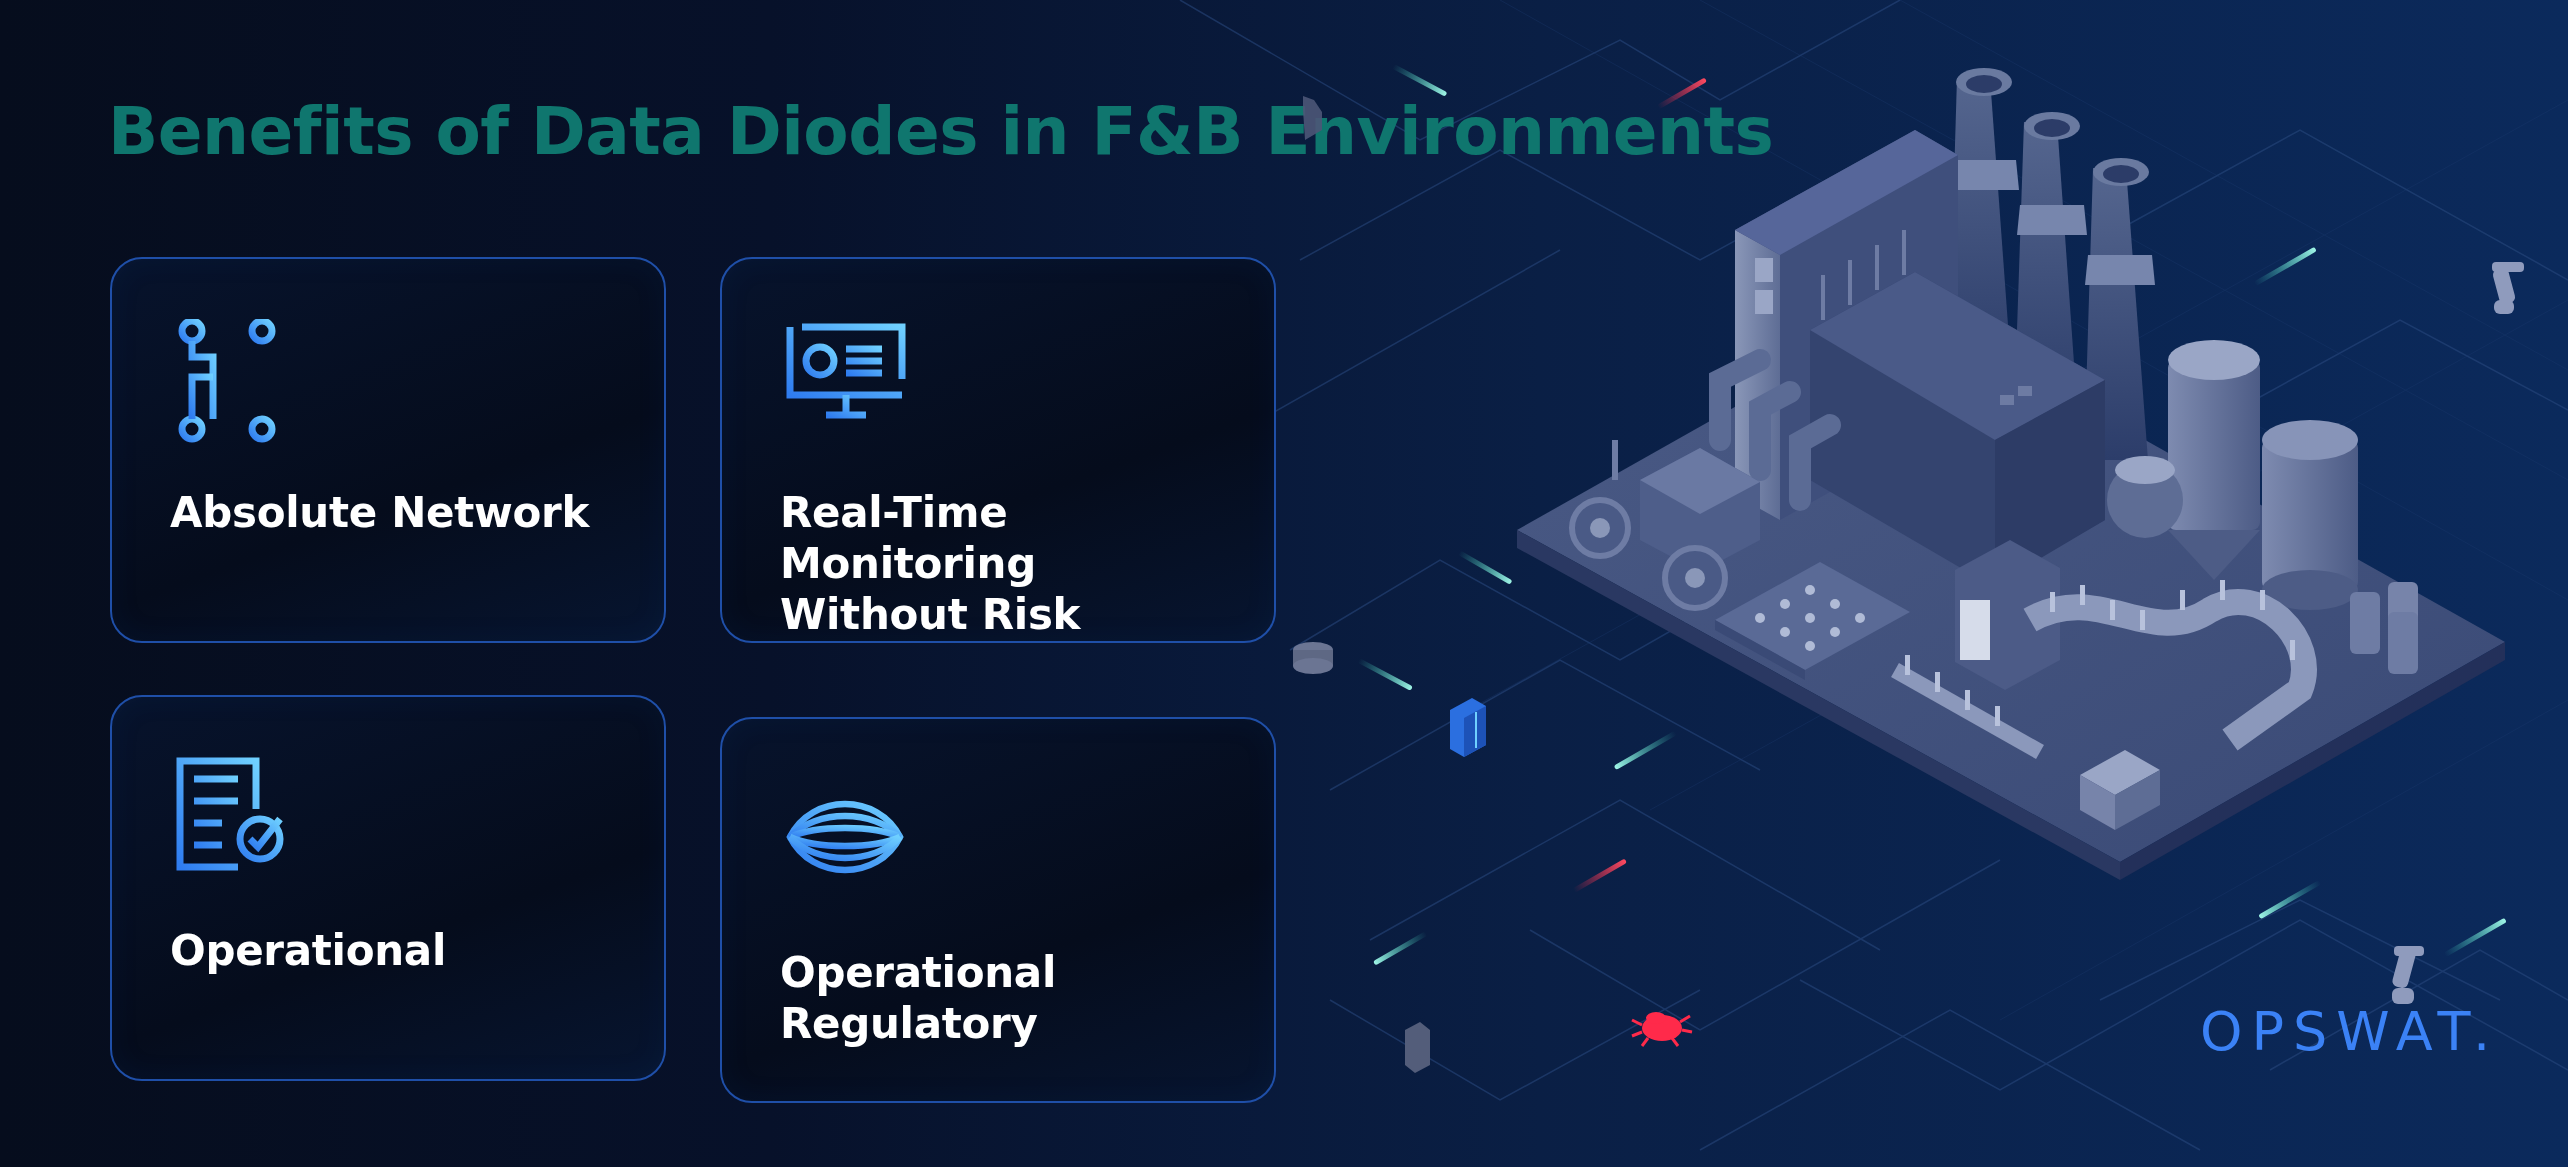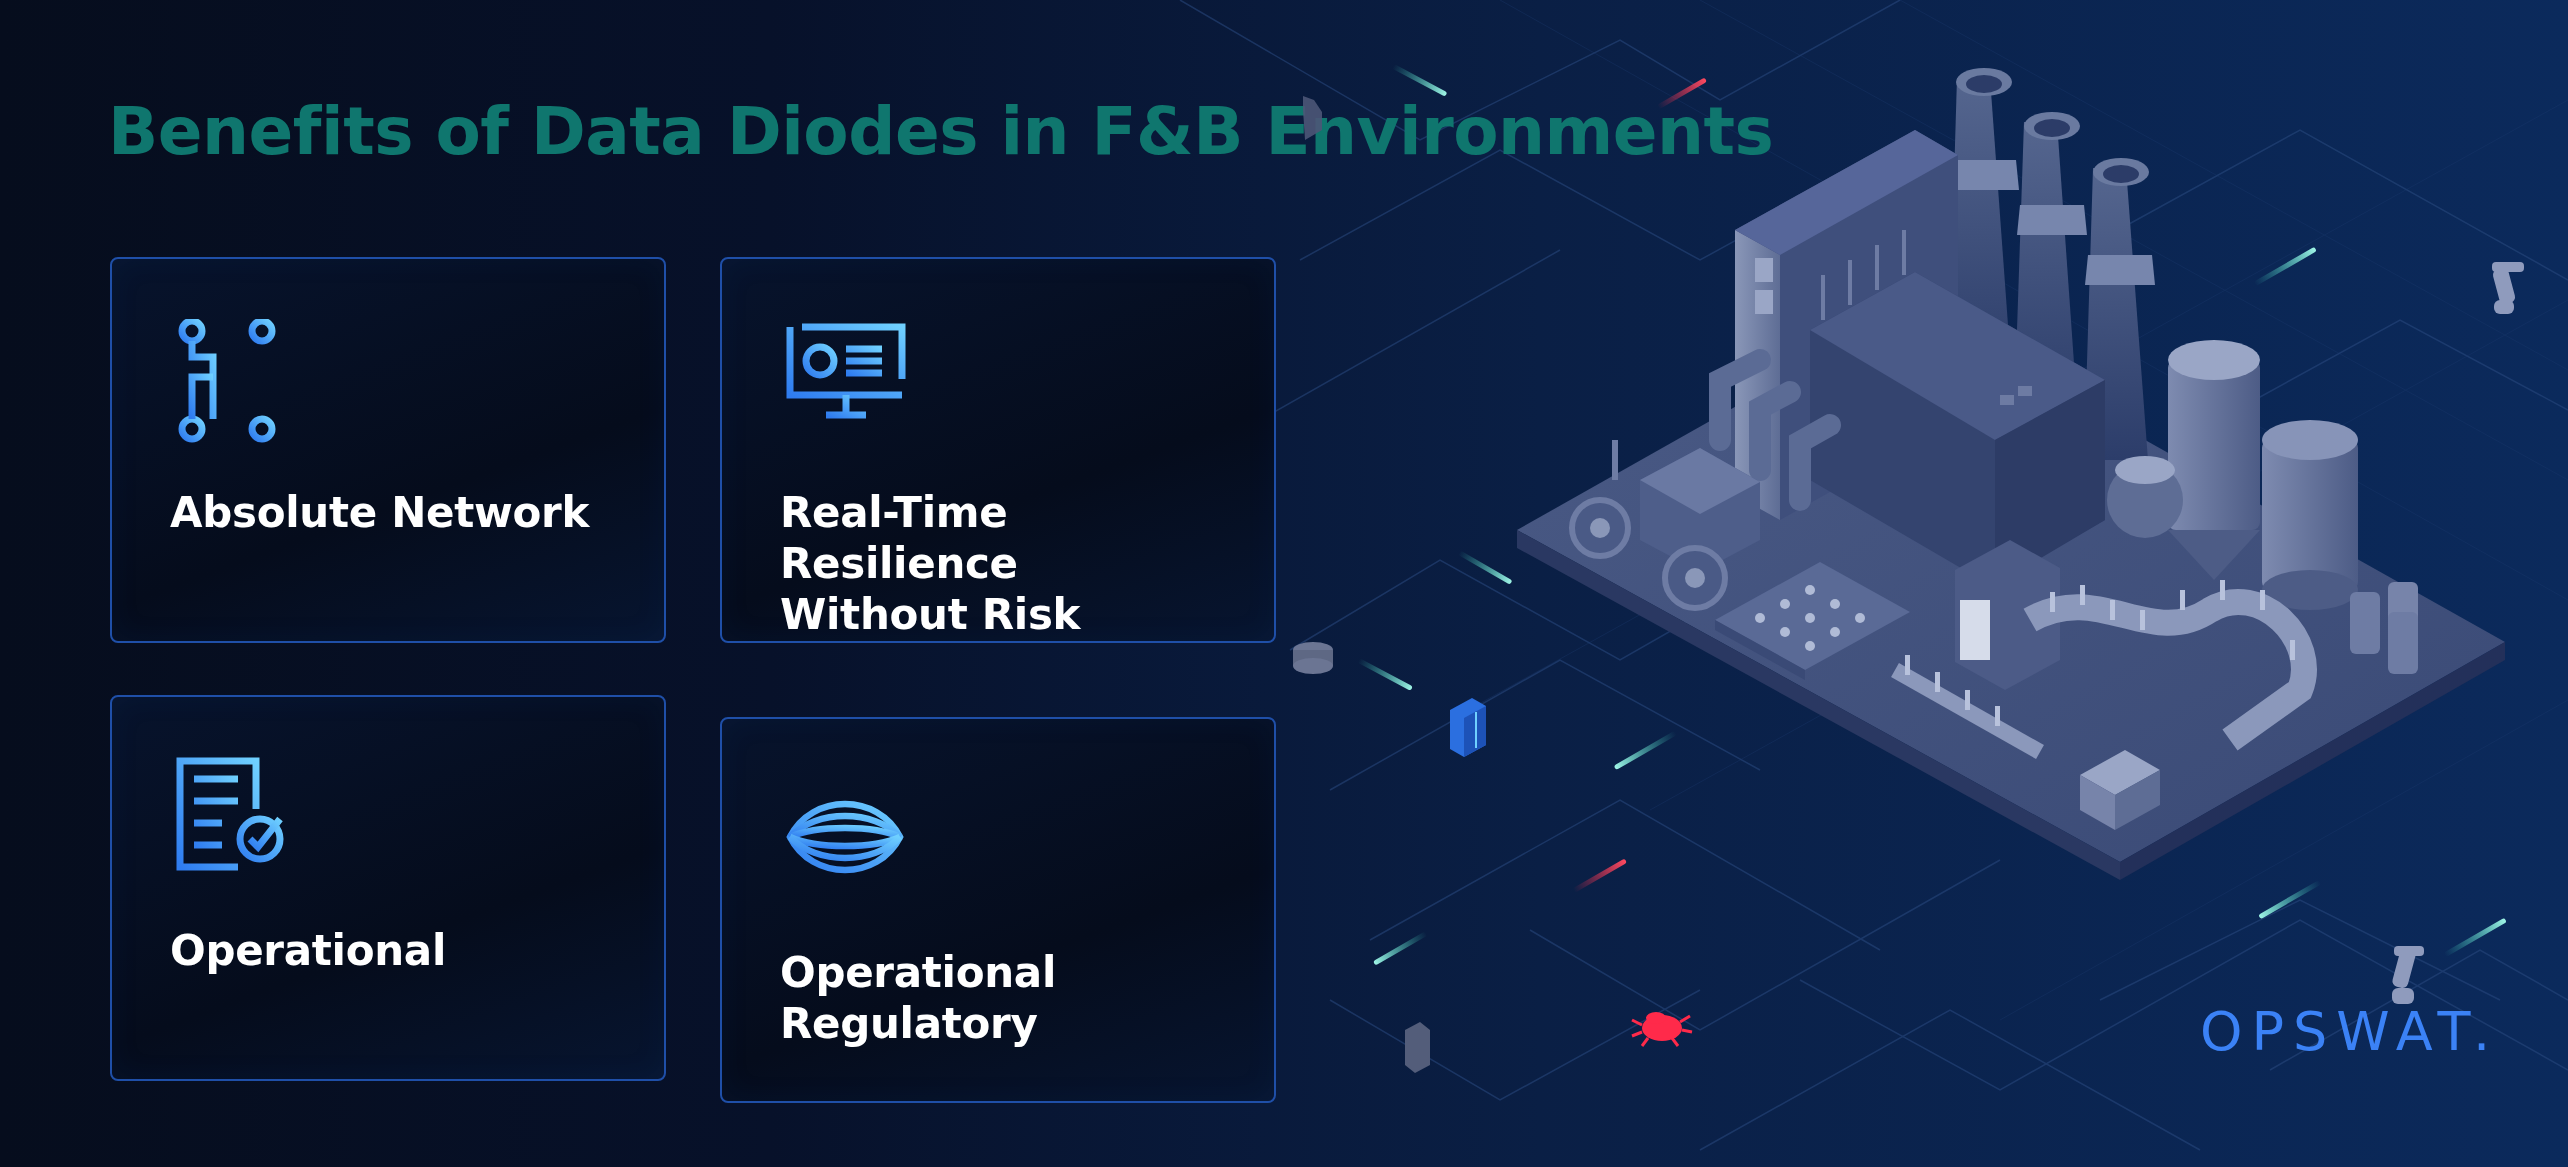--- a/index.html
+++ b/index.html
@@ -9,21 +9,21 @@
     font-family: "DejaVu Sans", "Liberation Sans", sans-serif;
   }
   .bg-svg { position:absolute; left:0; top:0; width:2568px; height:1167px; }
   .title {
     position:absolute; left:108px; top:92px;
     font-size:66px; font-weight:bold; color:#0f766e; letter-spacing:-0.5px;
     white-space:nowrap; line-height:80px;
   }
   .card {
     position:absolute; width:556px; height:386px; box-sizing:border-box;
-    border:2px solid #1f4fa8; border-radius:8px;
+    border:2px solid #1f4fa8; border-radius:32px;
     background: linear-gradient(160deg, #07132c 0%, #050c1c 60%, #071530 100%);
     box-shadow: inset 0 0 30px rgba(30,80,170,0.08);
   }
   .card .icon { position:absolute; left:64px; top:60px; width:130px; height:130px; }
   .card .label {
     position:absolute; left:58px; top:228px; width:470px;
     color:#ffffff; font-size:42px; font-weight:bold; line-height:51px;
     letter-spacing:-0.3px;
   }
   .card .label span { display:block; }
@@ -128,21 +128,21 @@
     </defs>
     <g fill="none" stroke="url(#ig2)" stroke-width="7">
       <path d="M20 8 L120 8 L120 60"></path>
       <path d="M8 8 L8 76 L120 76"></path>
       <circle cx="38" cy="42" r="14"></circle>
       <path d="M64 30 L100 30 M64 42 L100 42 M64 54 L100 54"></path>
       <path d="M64 76 L64 96 M44 96 L84 96"></path>
     </g>
   </svg>
   <div class="label">
-    <span>Real-Time Resilience</span>
+    <span>Real-Time Monitoring</span>
     <span>Without Risk</span>
   </div>
 </div>
 
 <div class="card" style="left:110px; top:695px;">
   <svg class="icon" viewBox="0 0 130 130">
     <defs>
       <linearGradient id="ig3" x1="0" y1="1" x2="1" y2="0">
         <stop offset="0%" stop-color="#2f7cf0"></stop>
           <stop offset="100%" stop-color="#6fd0ff"></stop>

